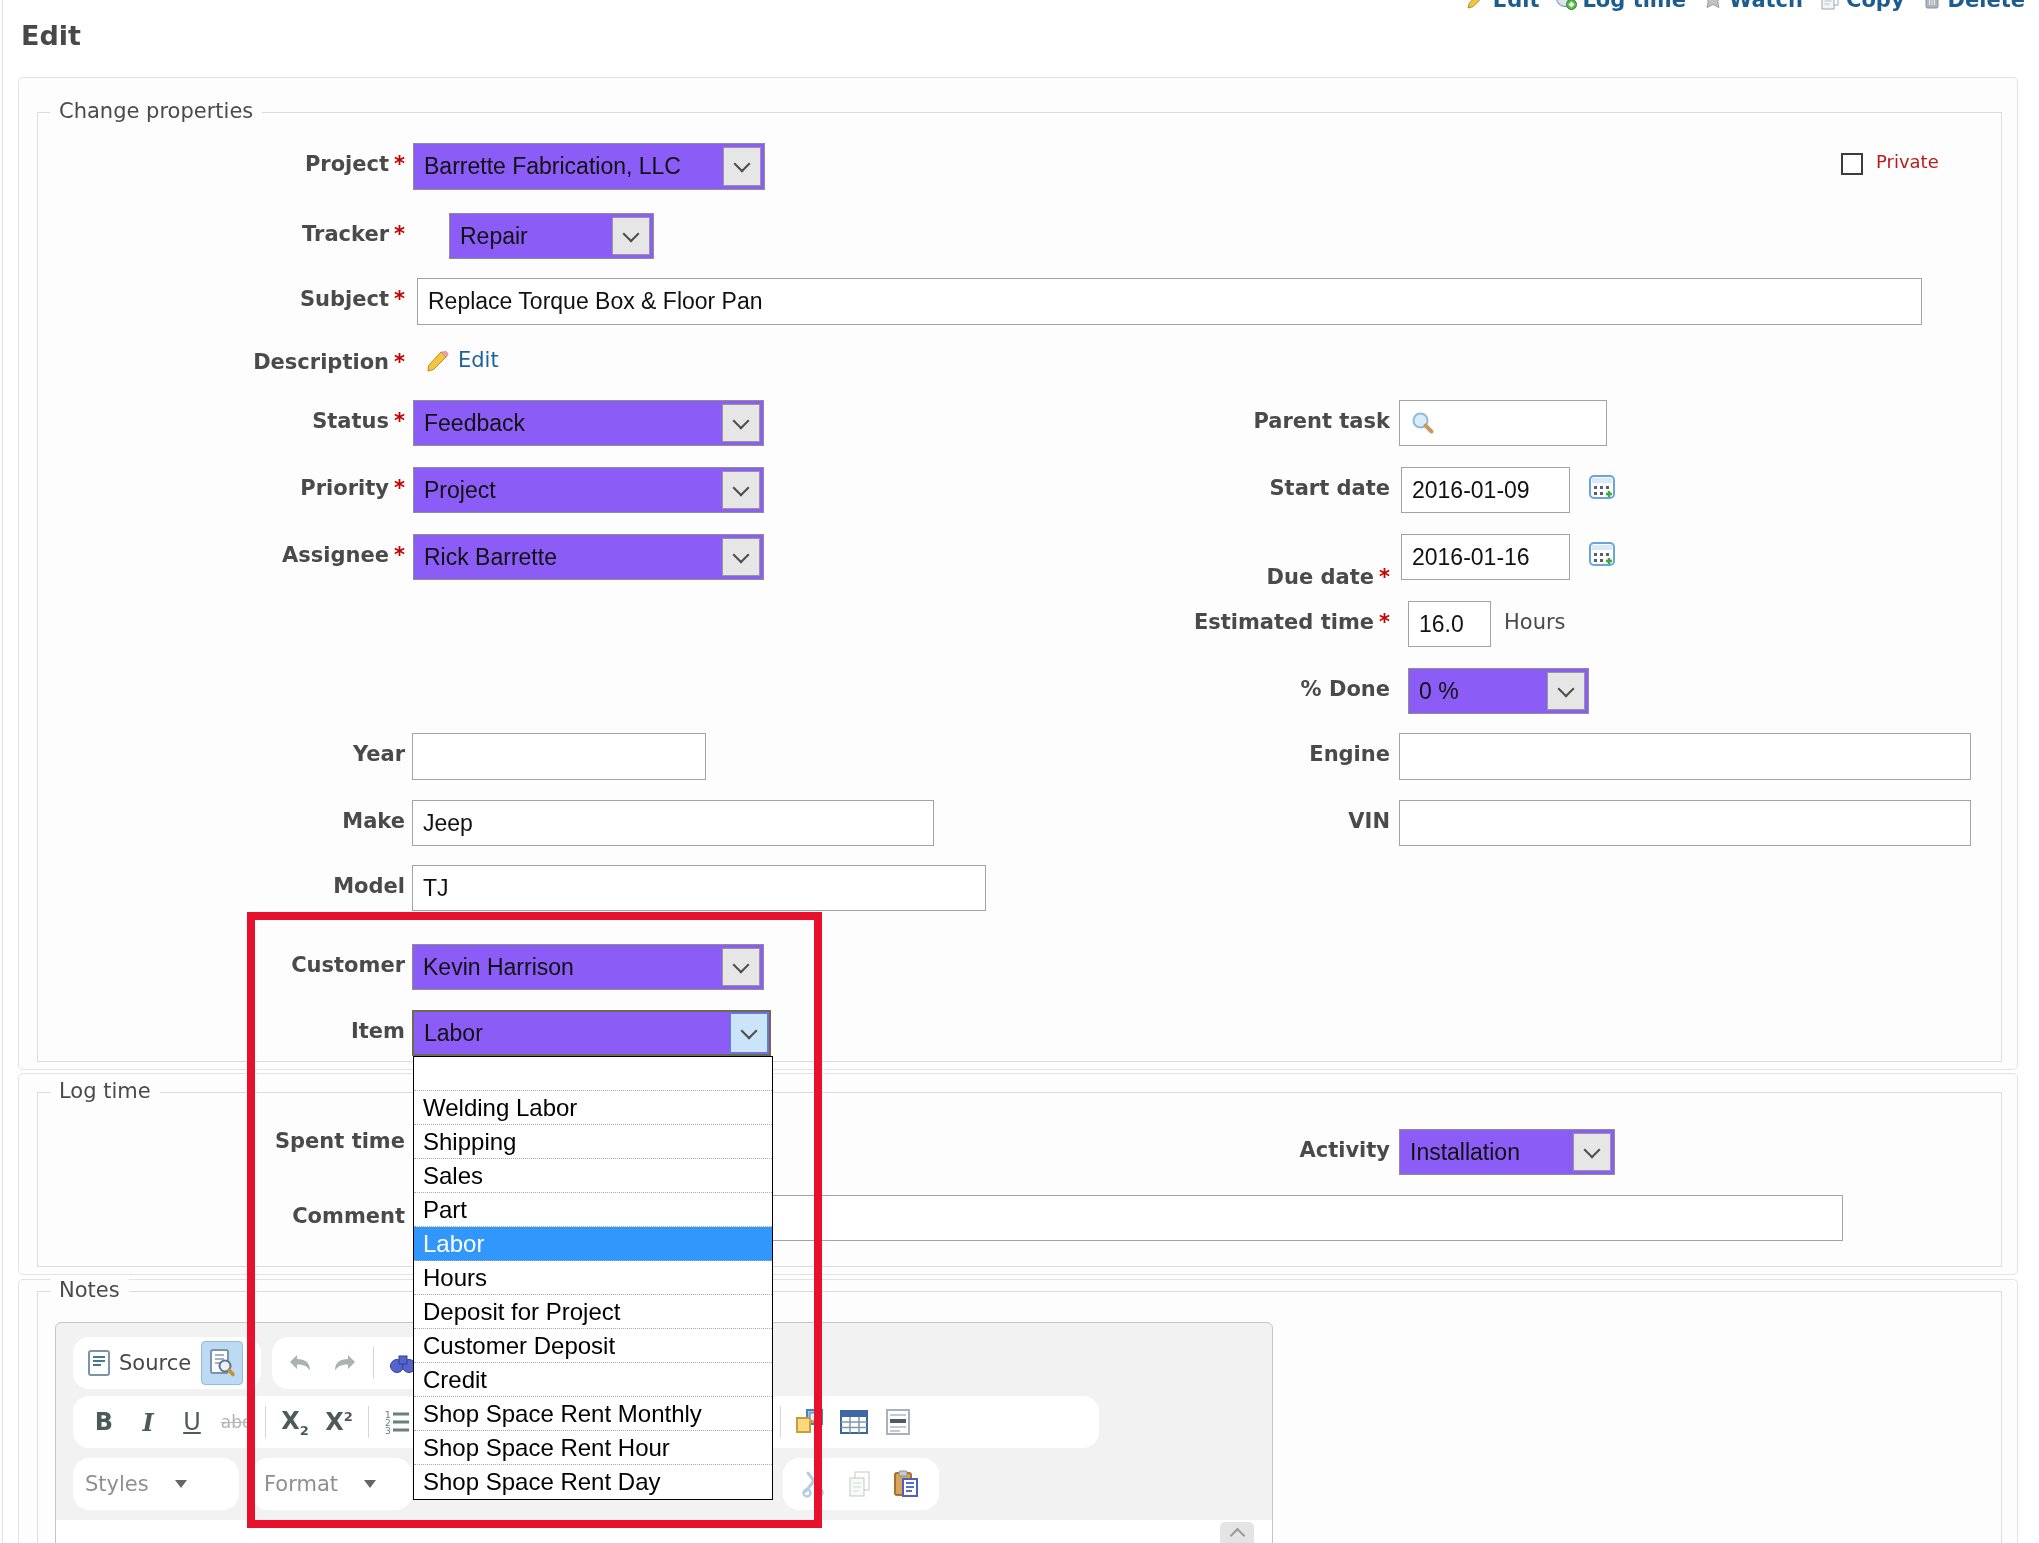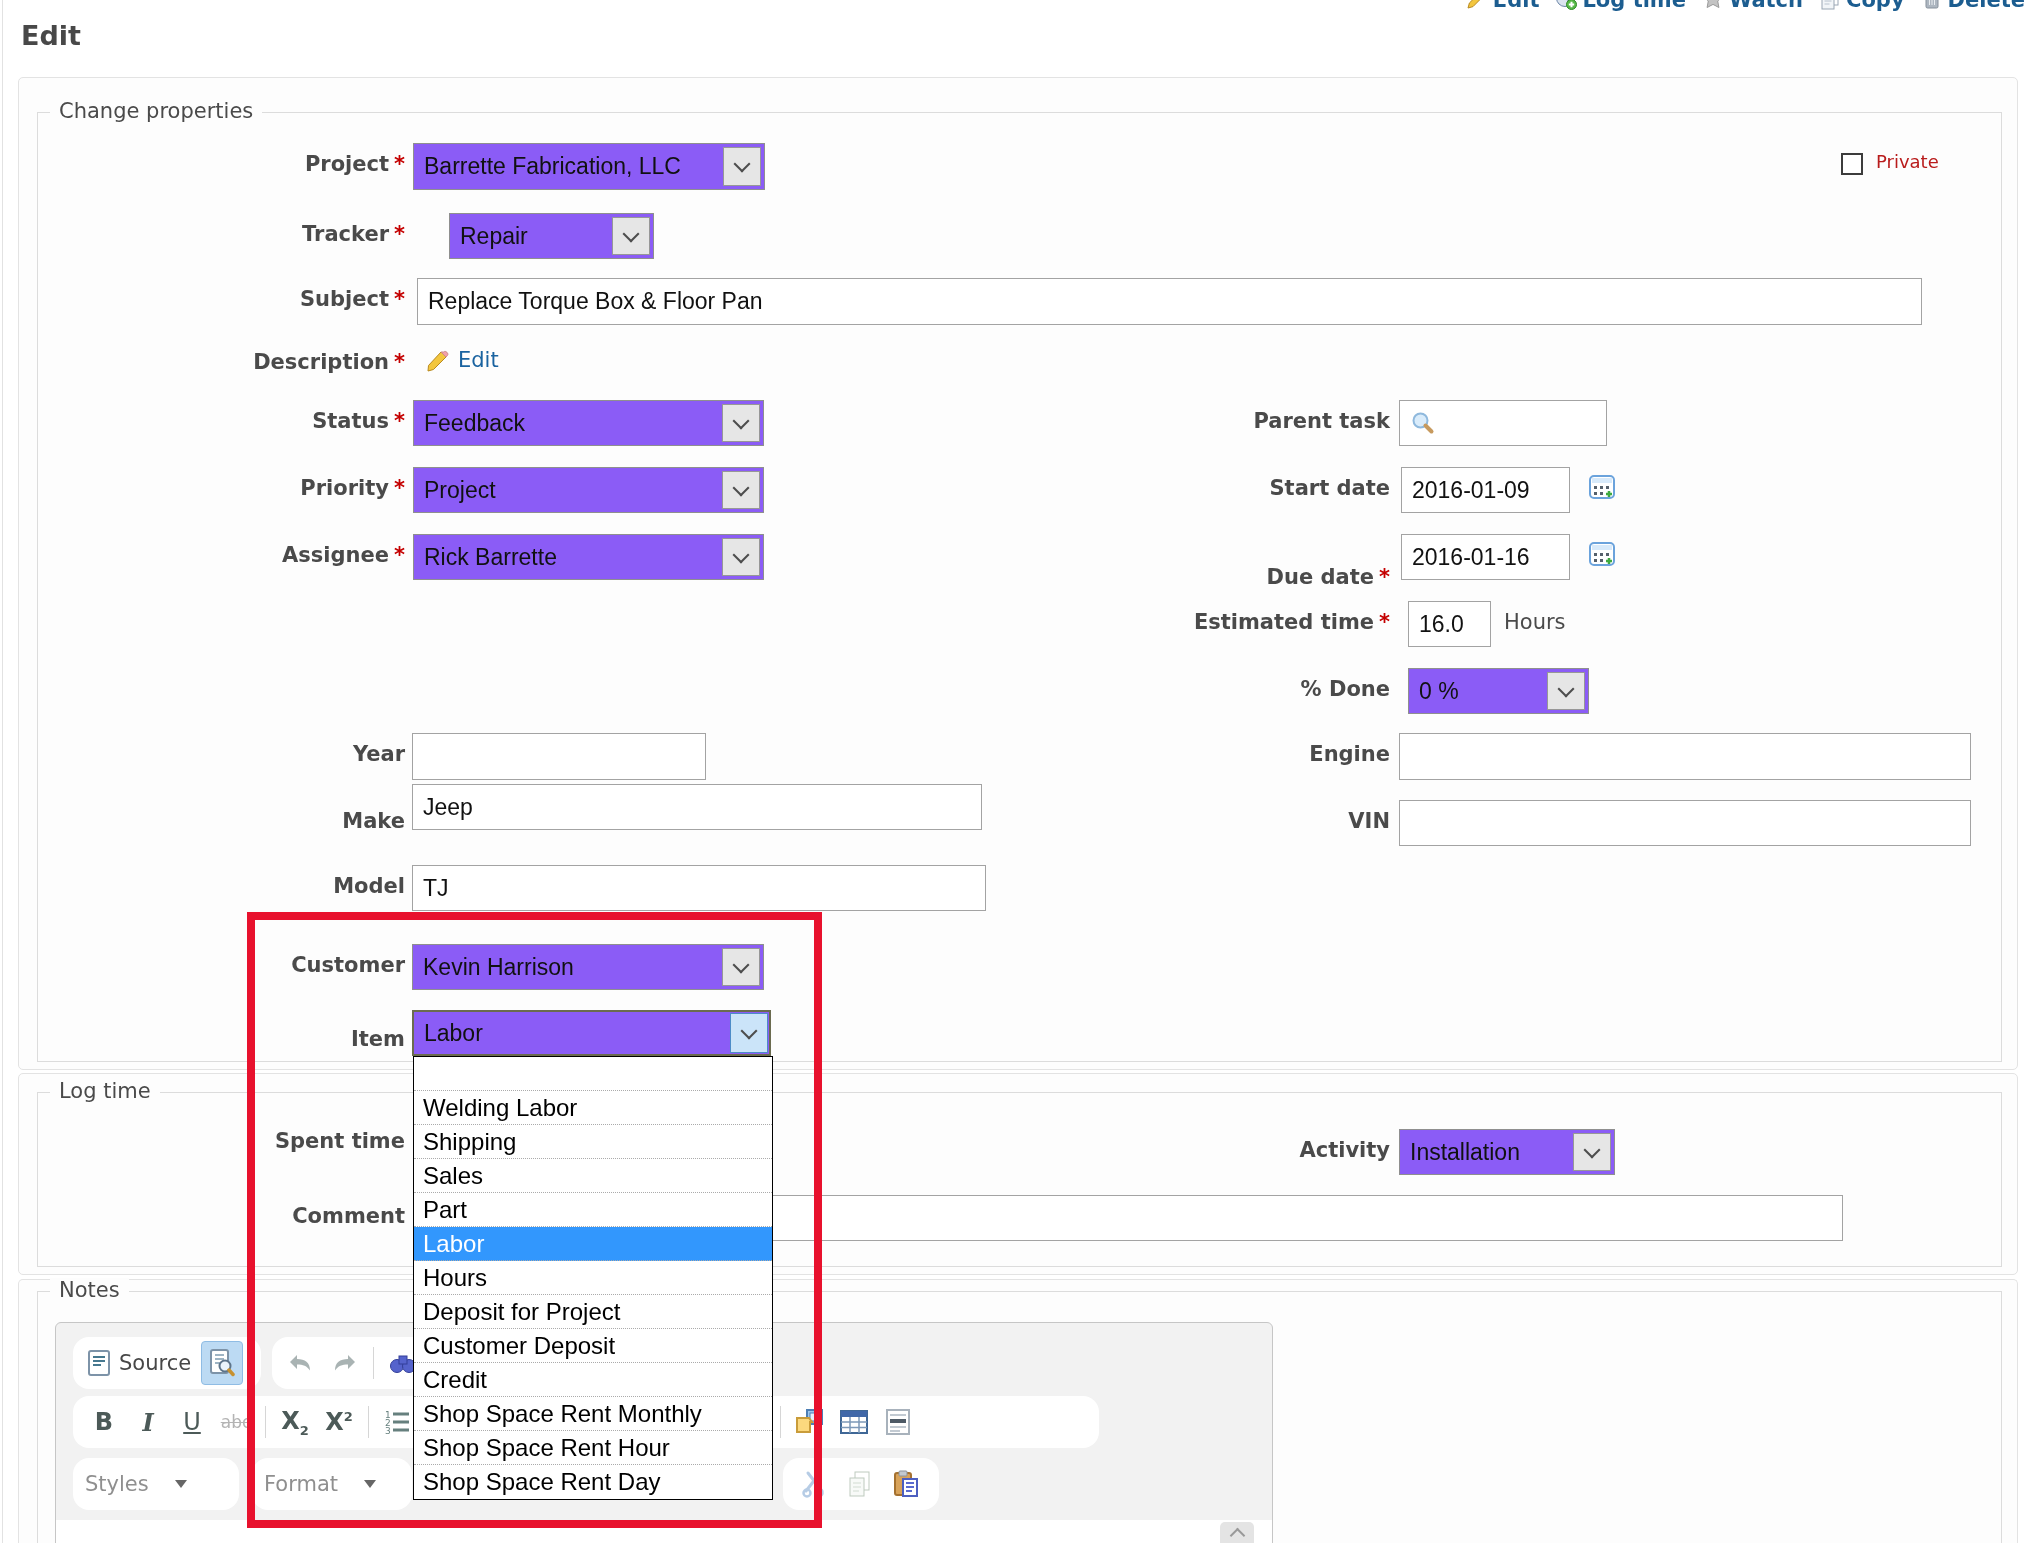--- a/index.html
+++ b/index.html
@@ -217,42 +217,42 @@
 <div class="lbl" style="left:60px;top:742px;width:345px;">Year</div>
 <div class="inp" style="left:412px;top:733px;width:294px;height:47px;">
     <span></span>
   </div>
 <div class="lbl" style="left:1100px;top:742px;width:290px;">Engine</div>
 <div class="inp" style="left:1399px;top:733px;width:572px;height:47px;">
     <span></span>
   </div>
 
 <div class="lbl" style="left:60px;top:809px;width:345px;">Make</div>
-<div class="inp" style="left:412px;top:784px;width:570px;height:46px;">
+<div class="inp" style="left:412px;top:800px;width:522px;height:46px;">
     <span>Jeep</span>
   </div>
 <div class="lbl" style="left:1100px;top:809px;width:290px;">VIN</div>
 <div class="inp" style="left:1399px;top:800px;width:572px;height:46px;">
     <span></span>
   </div>
 
 <div class="lbl" style="left:60px;top:874px;width:345px;">Model</div>
 <div class="inp" style="left:412px;top:865px;width:574px;height:46px;">
     <span>TJ</span>
   </div>
 
 <div class="lbl" style="left:60px;top:953px;width:345px;">Customer</div>
 <div class="sel" style="left:412px;top:944px;width:352px;height:46px;">
   <span>Kevin Harrison</span>
   <span class="selbtn">
       <span class="chev"></span>
     </span>
 </div>
 
-<div class="lbl" style="left:60px;top:1019px;width:345px;margin-top:8px;">Item</div>
+<div class="lbl" style="left:60px;top:1019px;width:345px;">Item</div>
 <div class="sel focused" style="left:412px;top:1010px;width:359px;height:46px;">
   <span>Labor</span>
   <span class="selbtn">
       <span class="chev"></span>
     </span>
 </div>
 
 <div class="box" style="top:1073px;height:202px;"></div>
 <div class="fset" style="left:37px;top:1092px;width:1965px;height:175px;">
   <span class="legend">Log time</span>

